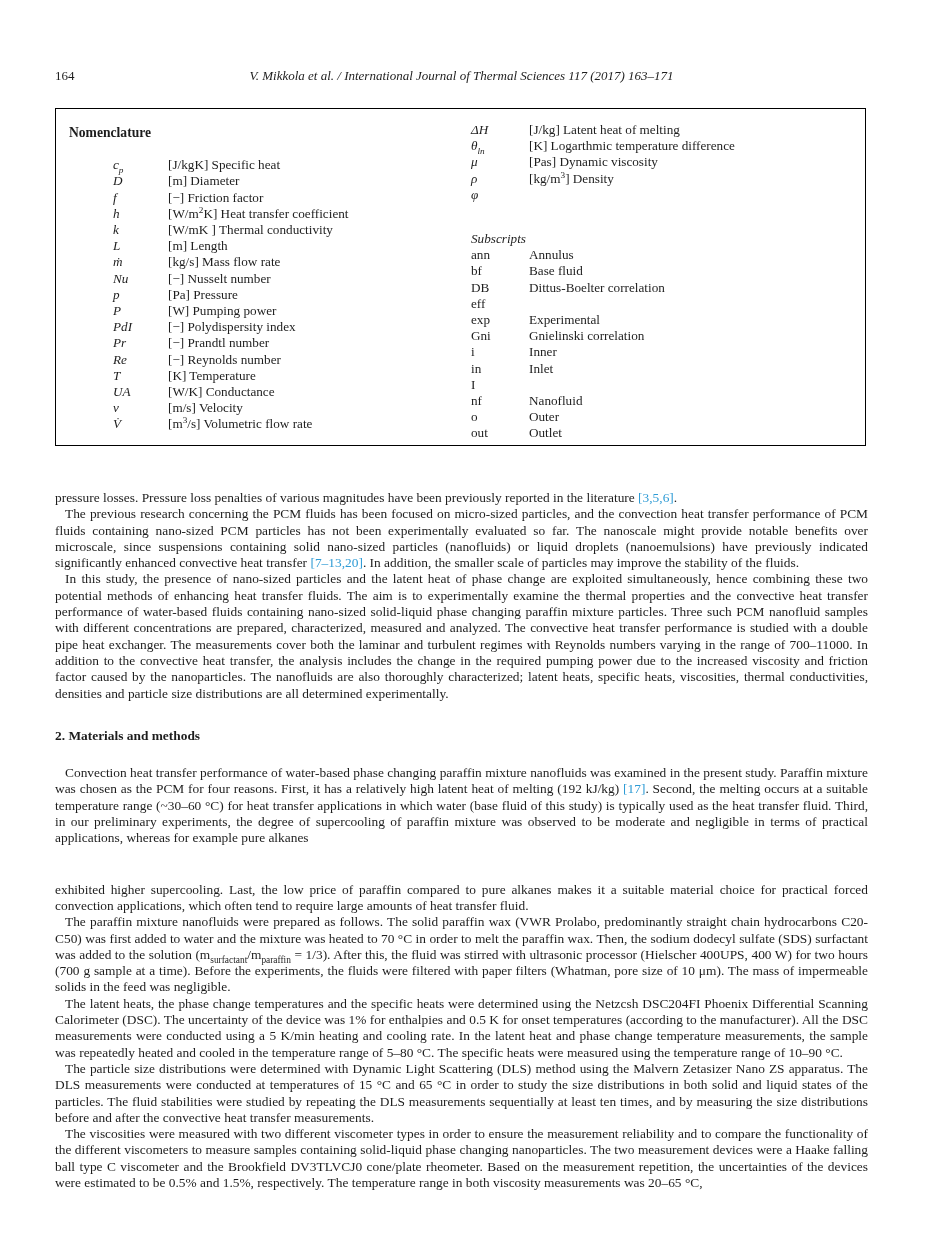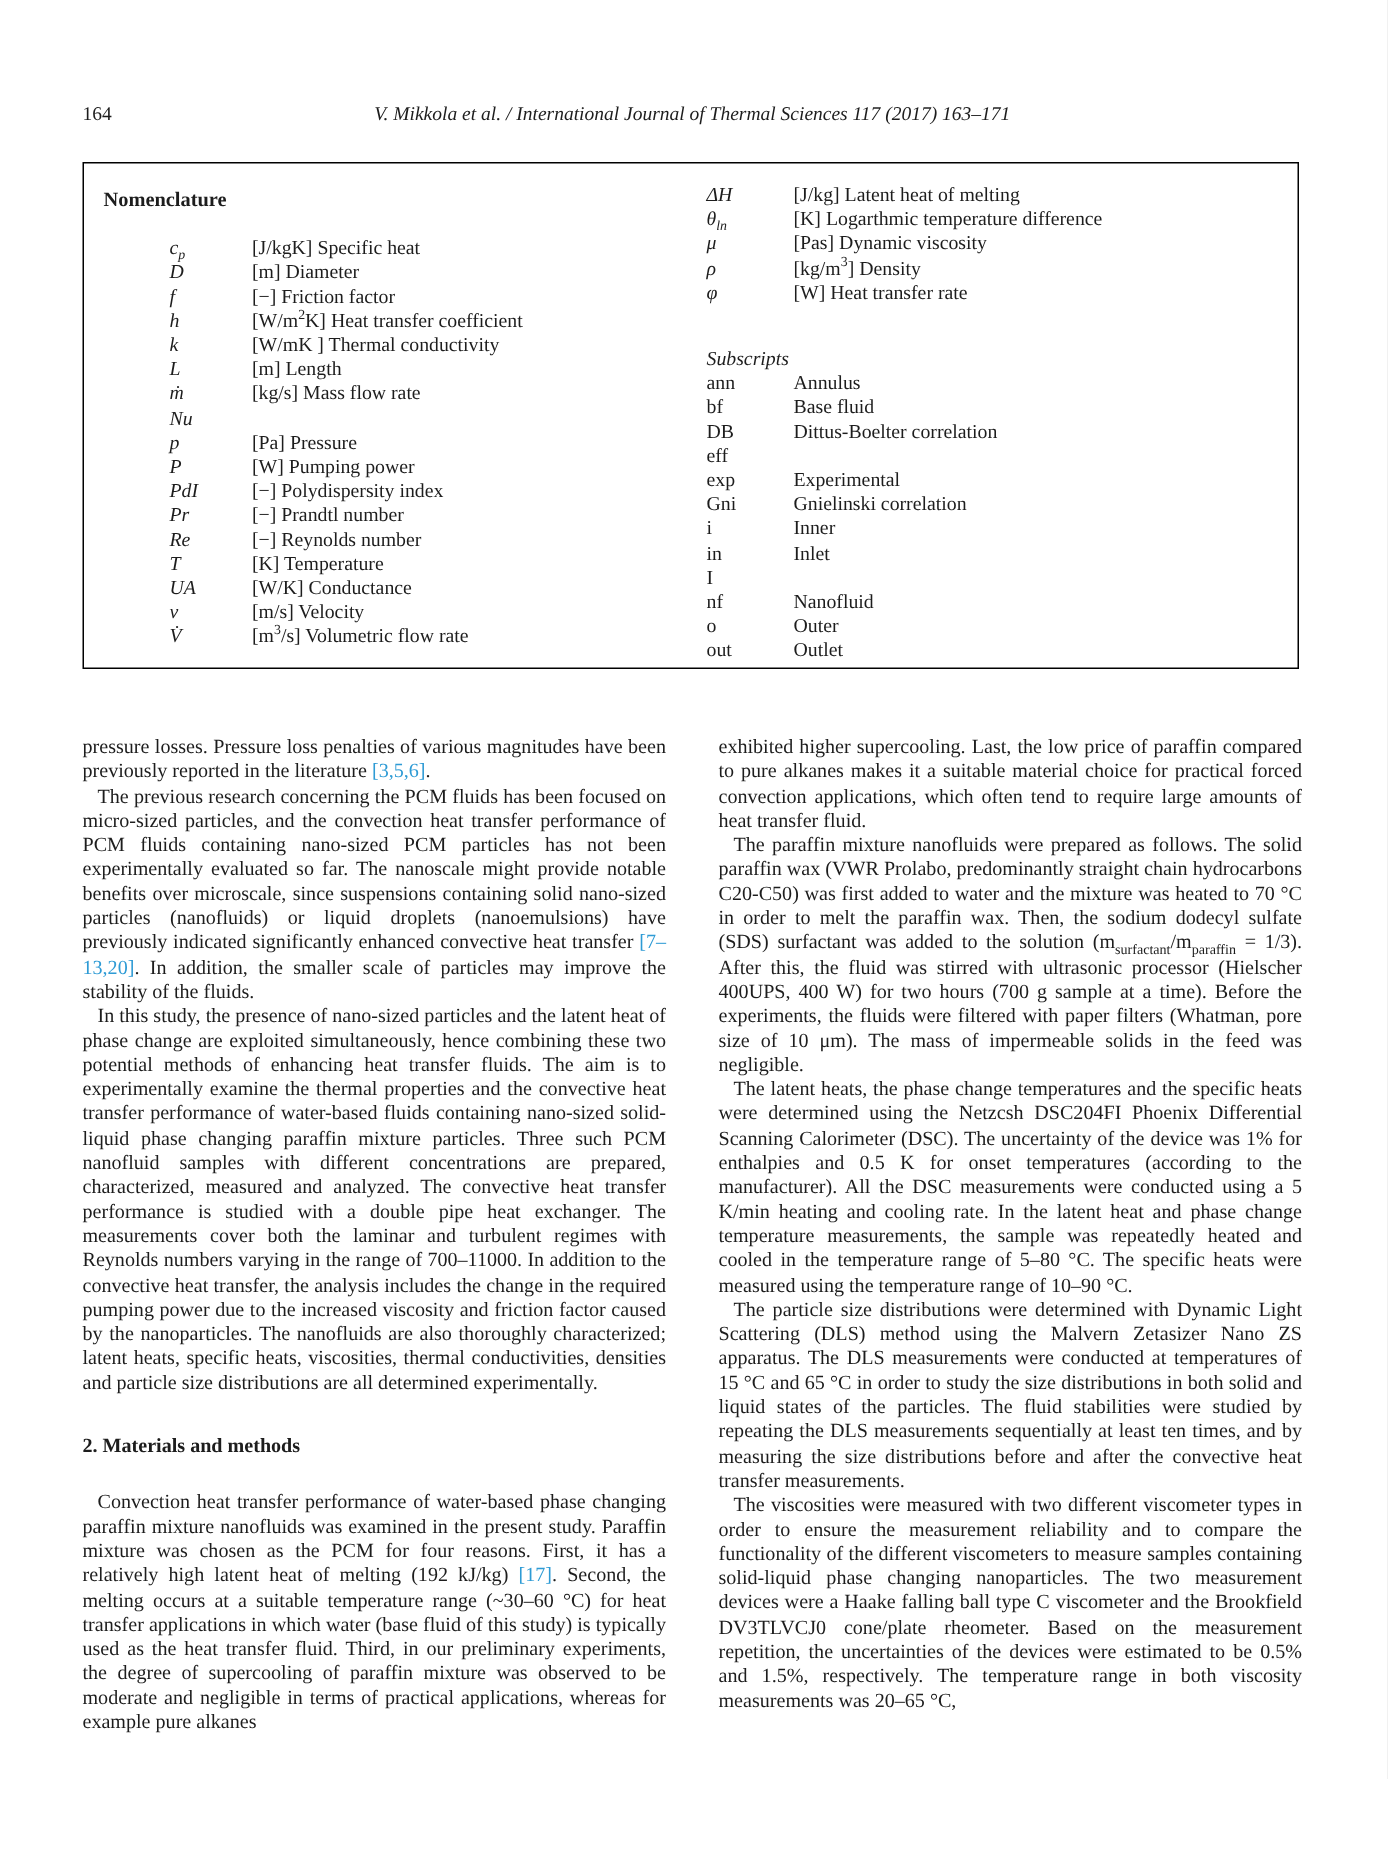--- a/index.html
+++ b/index.html
@@ -37,20 +37,21 @@
   .nom-sym.roman{font-style:normal;}
   .nom-def{flex:1;}
   .nom-subtitle{font-style:italic;margin-top:28px;}
   sub,sup{font-size:70%;line-height:0;}
   
   .body-columns{
     position:absolute;top:490px;left:55px;right:57px;
     display:flex;gap:35px;
     font-size:13.4px;line-height:16.3px;
     text-align:justify;
+    flex-direction:column;
   }
   .col{flex:1;min-width:0;}
   .para{margin:0;}
   .para.indent{text-indent:10px;}
   .section-heading{font-size:13.4px;font-weight:bold;margin:26px 0 21px 0;text-align:left;}
   .cite{color:#2E9BD5;cursor:pointer;}
 </style>
 </head>
 <body>
 
@@ -88,20 +89,21 @@
           <div class="nom-row">
             <span class="nom-sym">L</span>
             <span class="nom-def">[m] Length</span>
           </div>
           <div class="nom-row">
             <span class="nom-sym">ṁ</span>
             <span class="nom-def">[kg/s] Mass flow rate</span>
           </div>
           <div class="nom-row">
             <span class="nom-sym">Nu</span>
+            <span class="nom-def">[−] Nusselt number</span>
           </div>
           <div class="nom-row">
             <span class="nom-sym">p</span>
             <span class="nom-def">[Pa] Pressure</span>
           </div>
           <div class="nom-row">
             <span class="nom-sym">P</span>
             <span class="nom-def">[W] Pumping power</span>
           </div>
           <div class="nom-row">
@@ -147,21 +149,20 @@
           <div class="nom-row">
             <span class="nom-sym">μ</span>
             <span class="nom-def">[Pas] Dynamic viscosity</span>
           </div>
           <div class="nom-row">
             <span class="nom-sym">ρ</span>
             <span class="nom-def">[kg/m<sup>3</sup>] Density</span>
           </div>
           <div class="nom-row">
             <span class="nom-sym">φ</span>
-            <span class="nom-def">[W] Heat transfer rate</span>
           </div>
         </div>
       <div class="nom-subtitle">Subscripts</div>
       <div id="nom-subs-list">
           <div class="nom-row">
             <span class="nom-sym roman">ann</span>
             <span class="nom-def">Annulus</span>
           </div>
           <div class="nom-row">
             <span class="nom-sym roman">bf</span>

